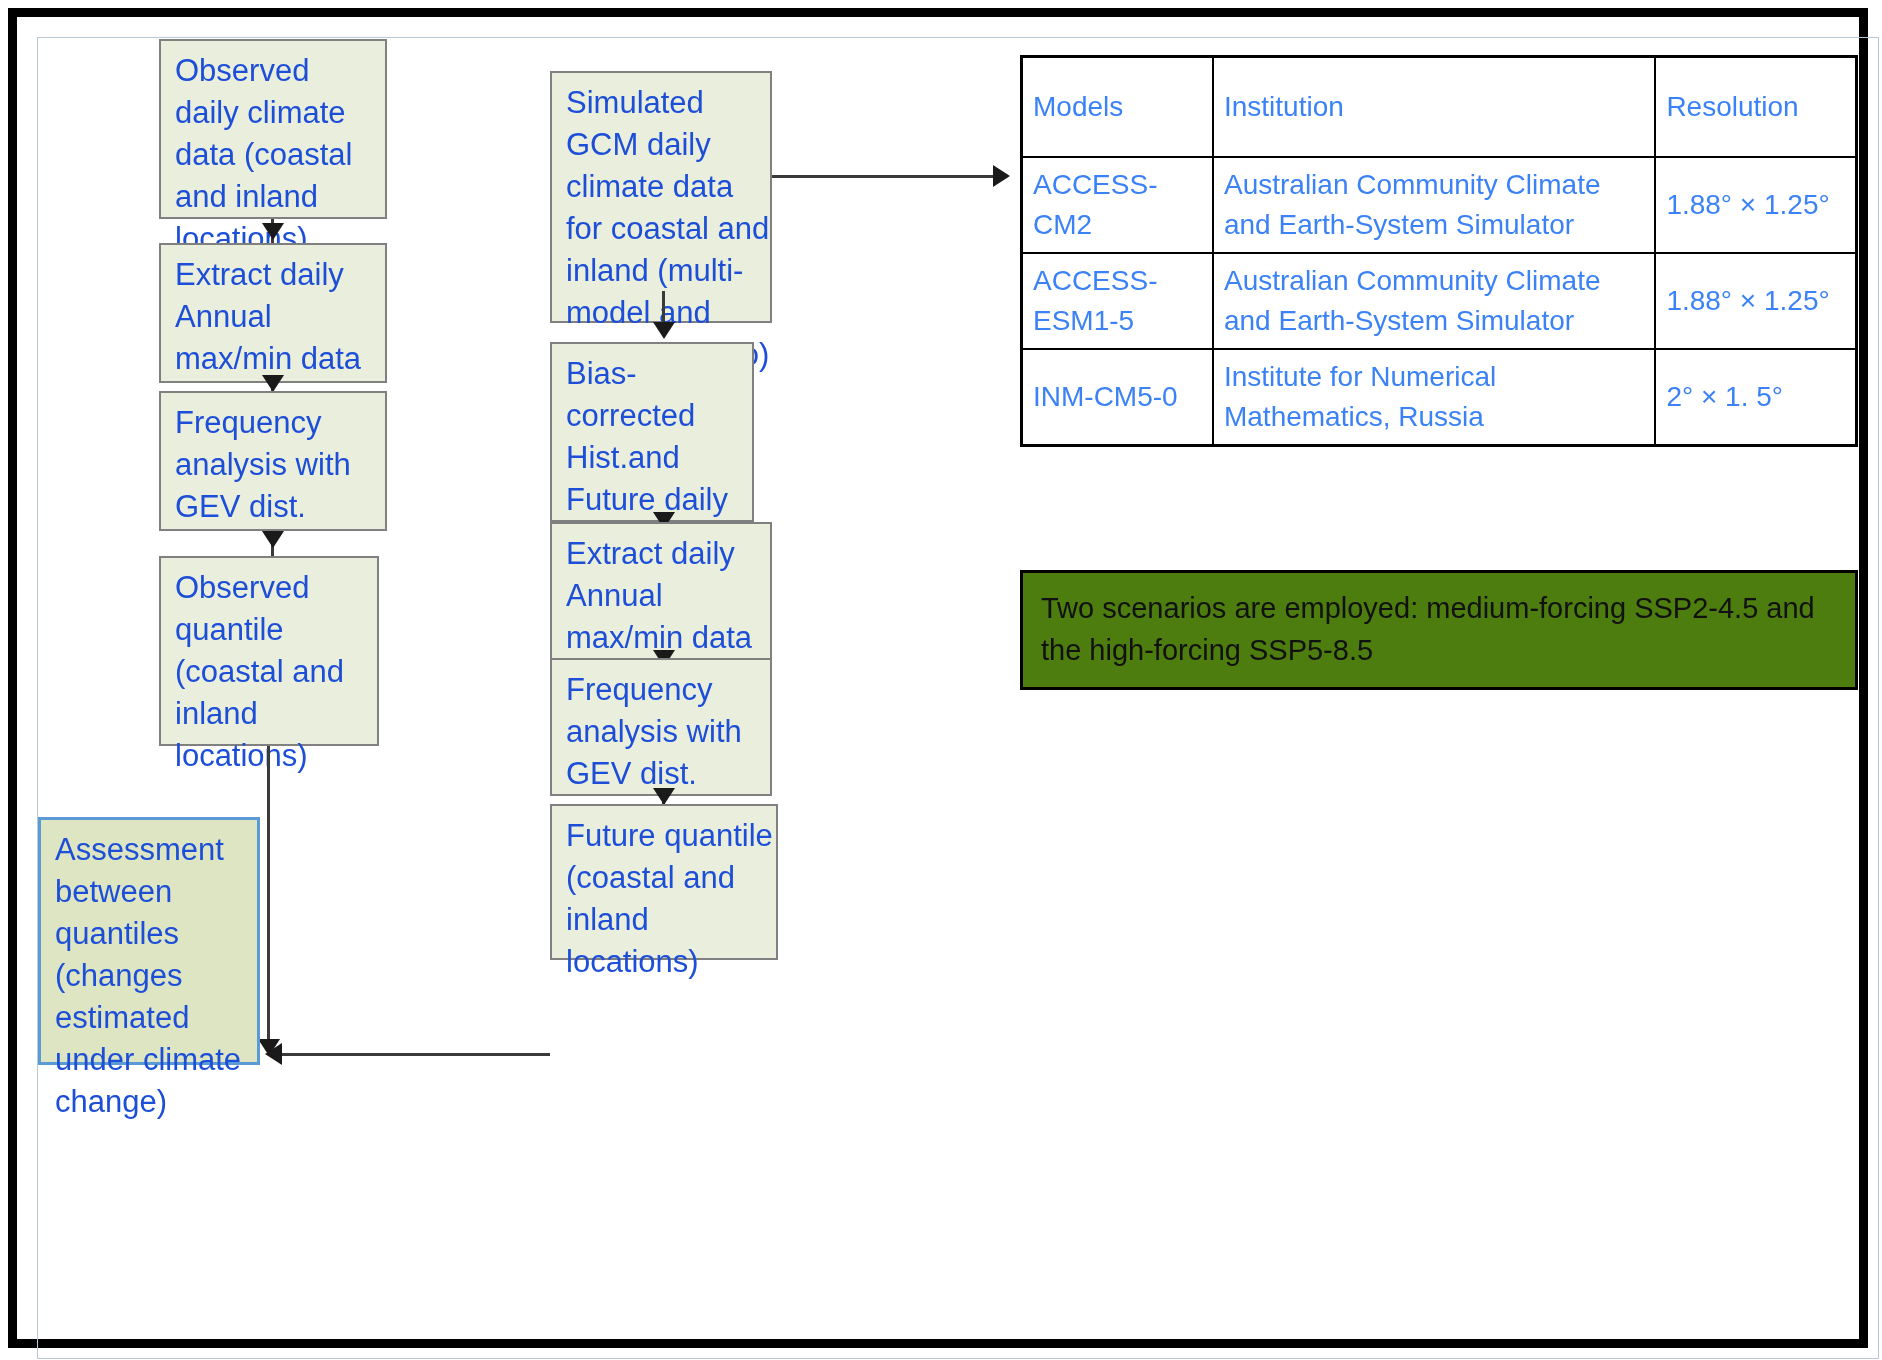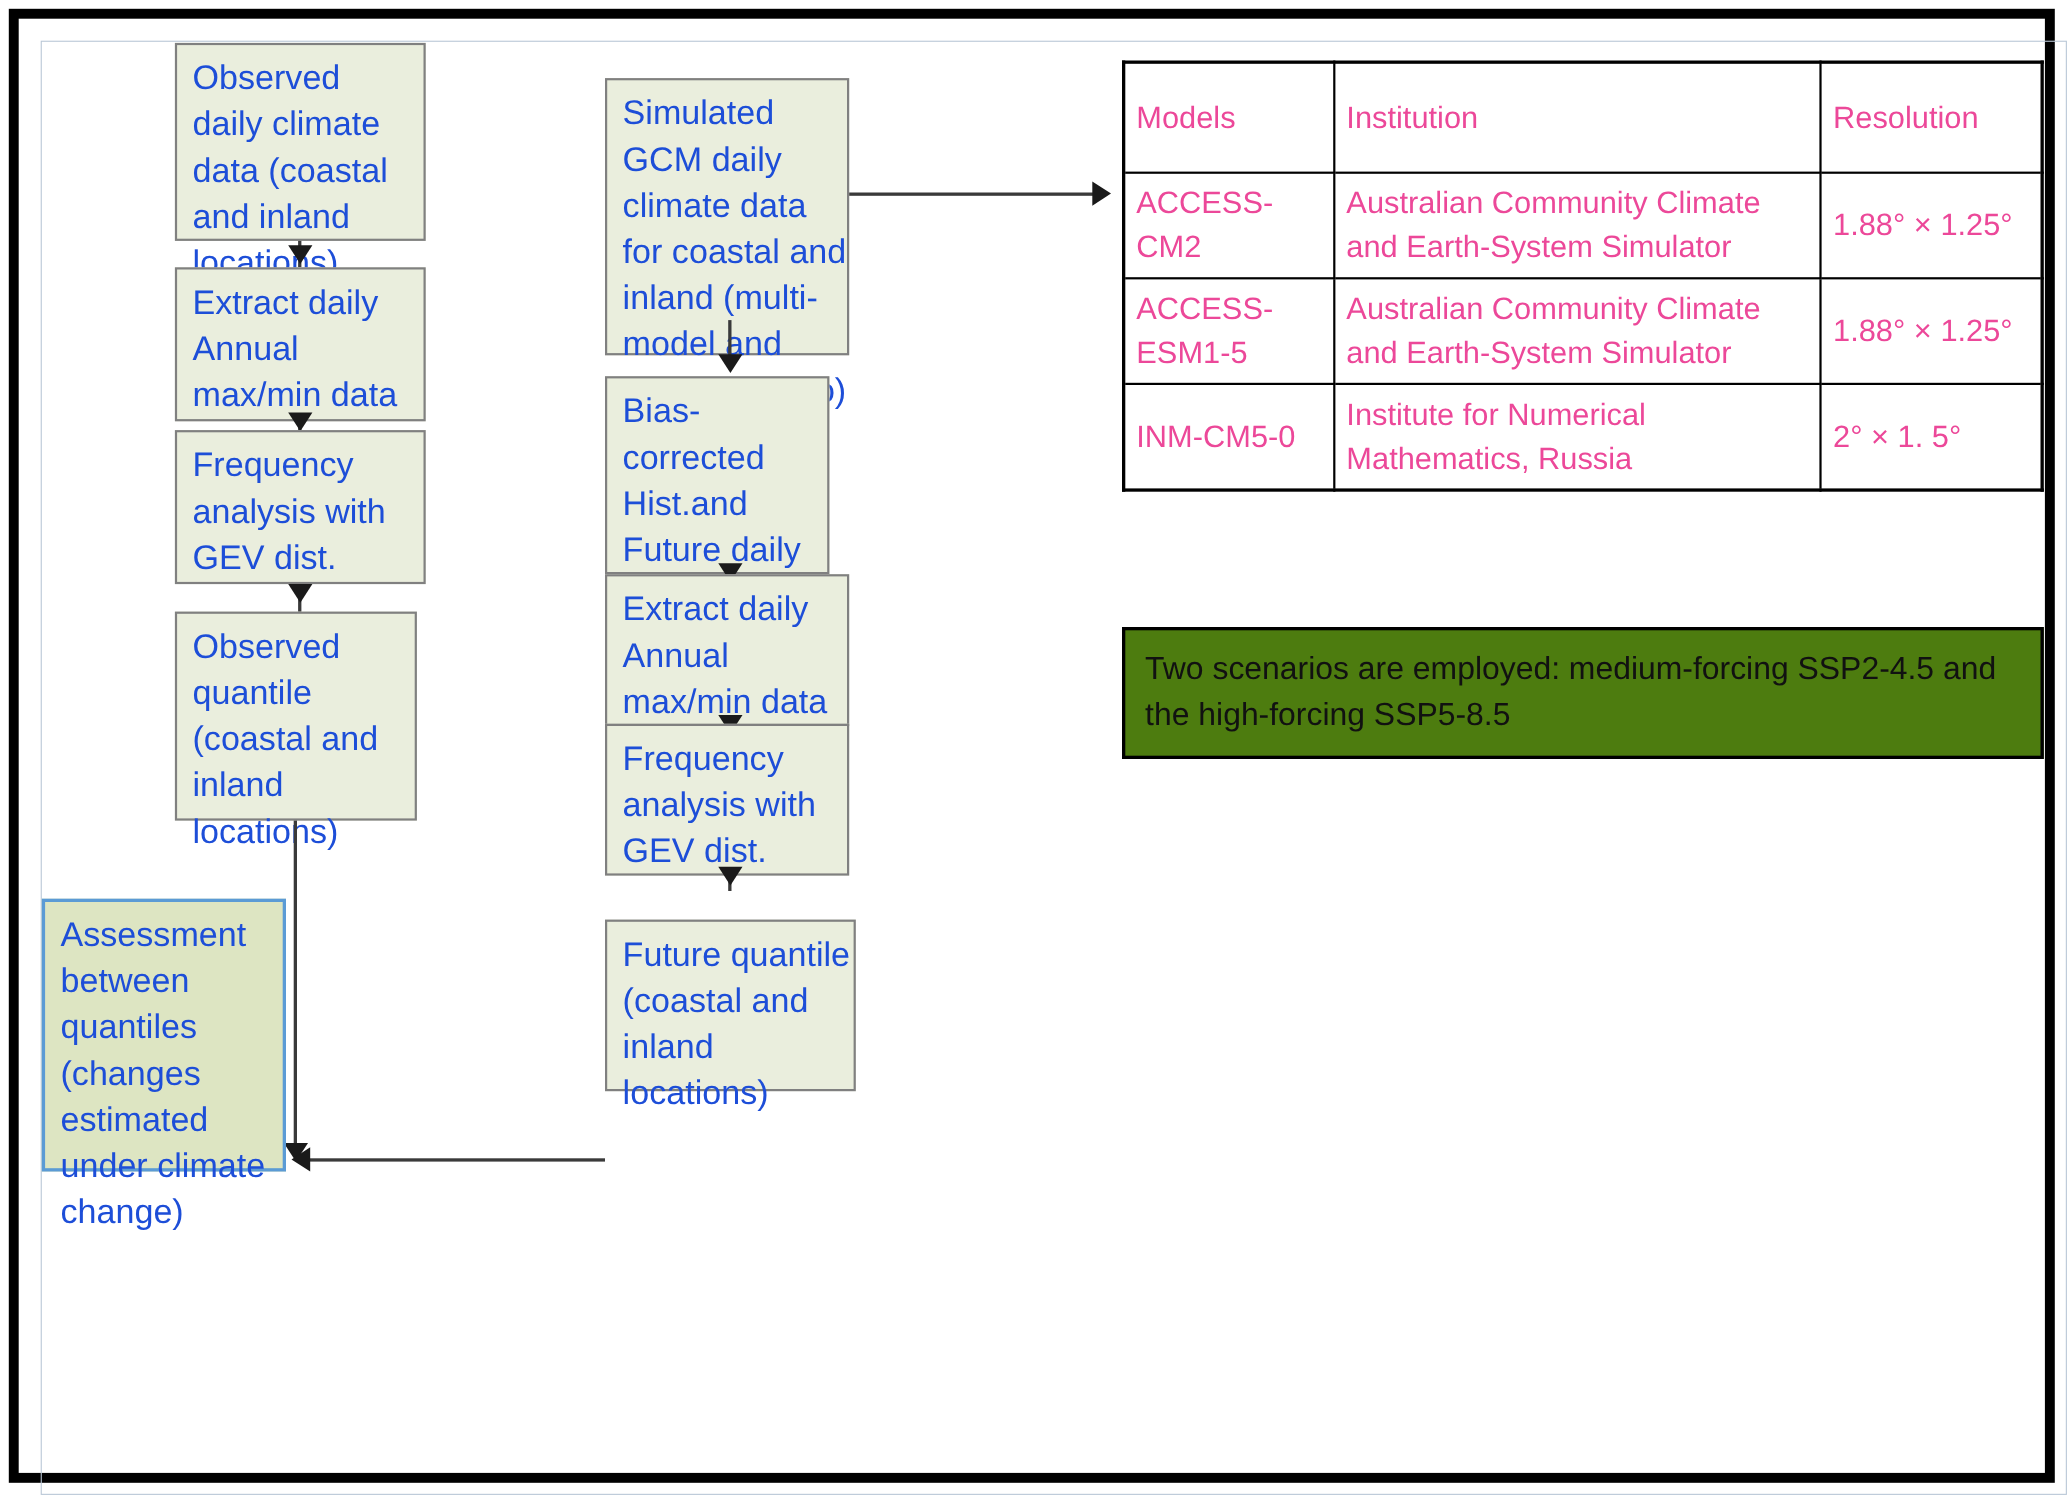--- a/index.html
+++ b/index.html
@@ -48,21 +48,21 @@
   }
   
   #model-table{
     position:absolute;left:1003px;top:38px;width:838px;
     border-collapse:collapse;background:#ffffff;
     border:3px solid #000000;
   }
   #model-table th,#model-table td{
     border:2px solid #000000;
     font-weight:normal;text-align:left;
-    font-size:28px;line-height:40px;color:#ec4899;
+    font-size:28px;line-height:40px;color:#3b82f6;
     padding:7px 10px;vertical-align:middle;
   }
   #model-table th{height:84px;vertical-align:middle;}
   .col-models{width:178px;}
   .col-inst{width:472px;}
   .col-res{width:188px;}
   
   #scenario-note{
     position:absolute;left:1003px;top:553px;width:838px;
     box-sizing:border-box;background:#4d7c0f;border:3px solid #000000;
@@ -149,21 +149,21 @@
     <div class="vline" style="left:645px;top:643px;height:4px;"></div>
     <div class="arrow-down" style="left:636px;top:633px;"></div>
 
     <div class="box" style="left:533px;top:641px;width:222px;height:138px;">Frequency
 analysis with
 GEV dist.</div>
 
     <div class="vline" style="left:645px;top:779px;height:14px;"></div>
     <div class="arrow-down" style="left:636px;top:771px;"></div>
 
-    <div class="box" style="left:533px;top:787px;width:228px;height:156px;margin-top:32px;">Future quantile
+    <div class="box" style="left:533px;top:787px;width:228px;height:156px;">Future quantile
 (coastal and
 inland
 locations)</div>
 
     <table id="model-table">
       <thead>
         <tr>
           <th class="col-models">Models</th>
           <th class="col-inst">Institution</th>
           <th class="col-res">Resolution</th>

